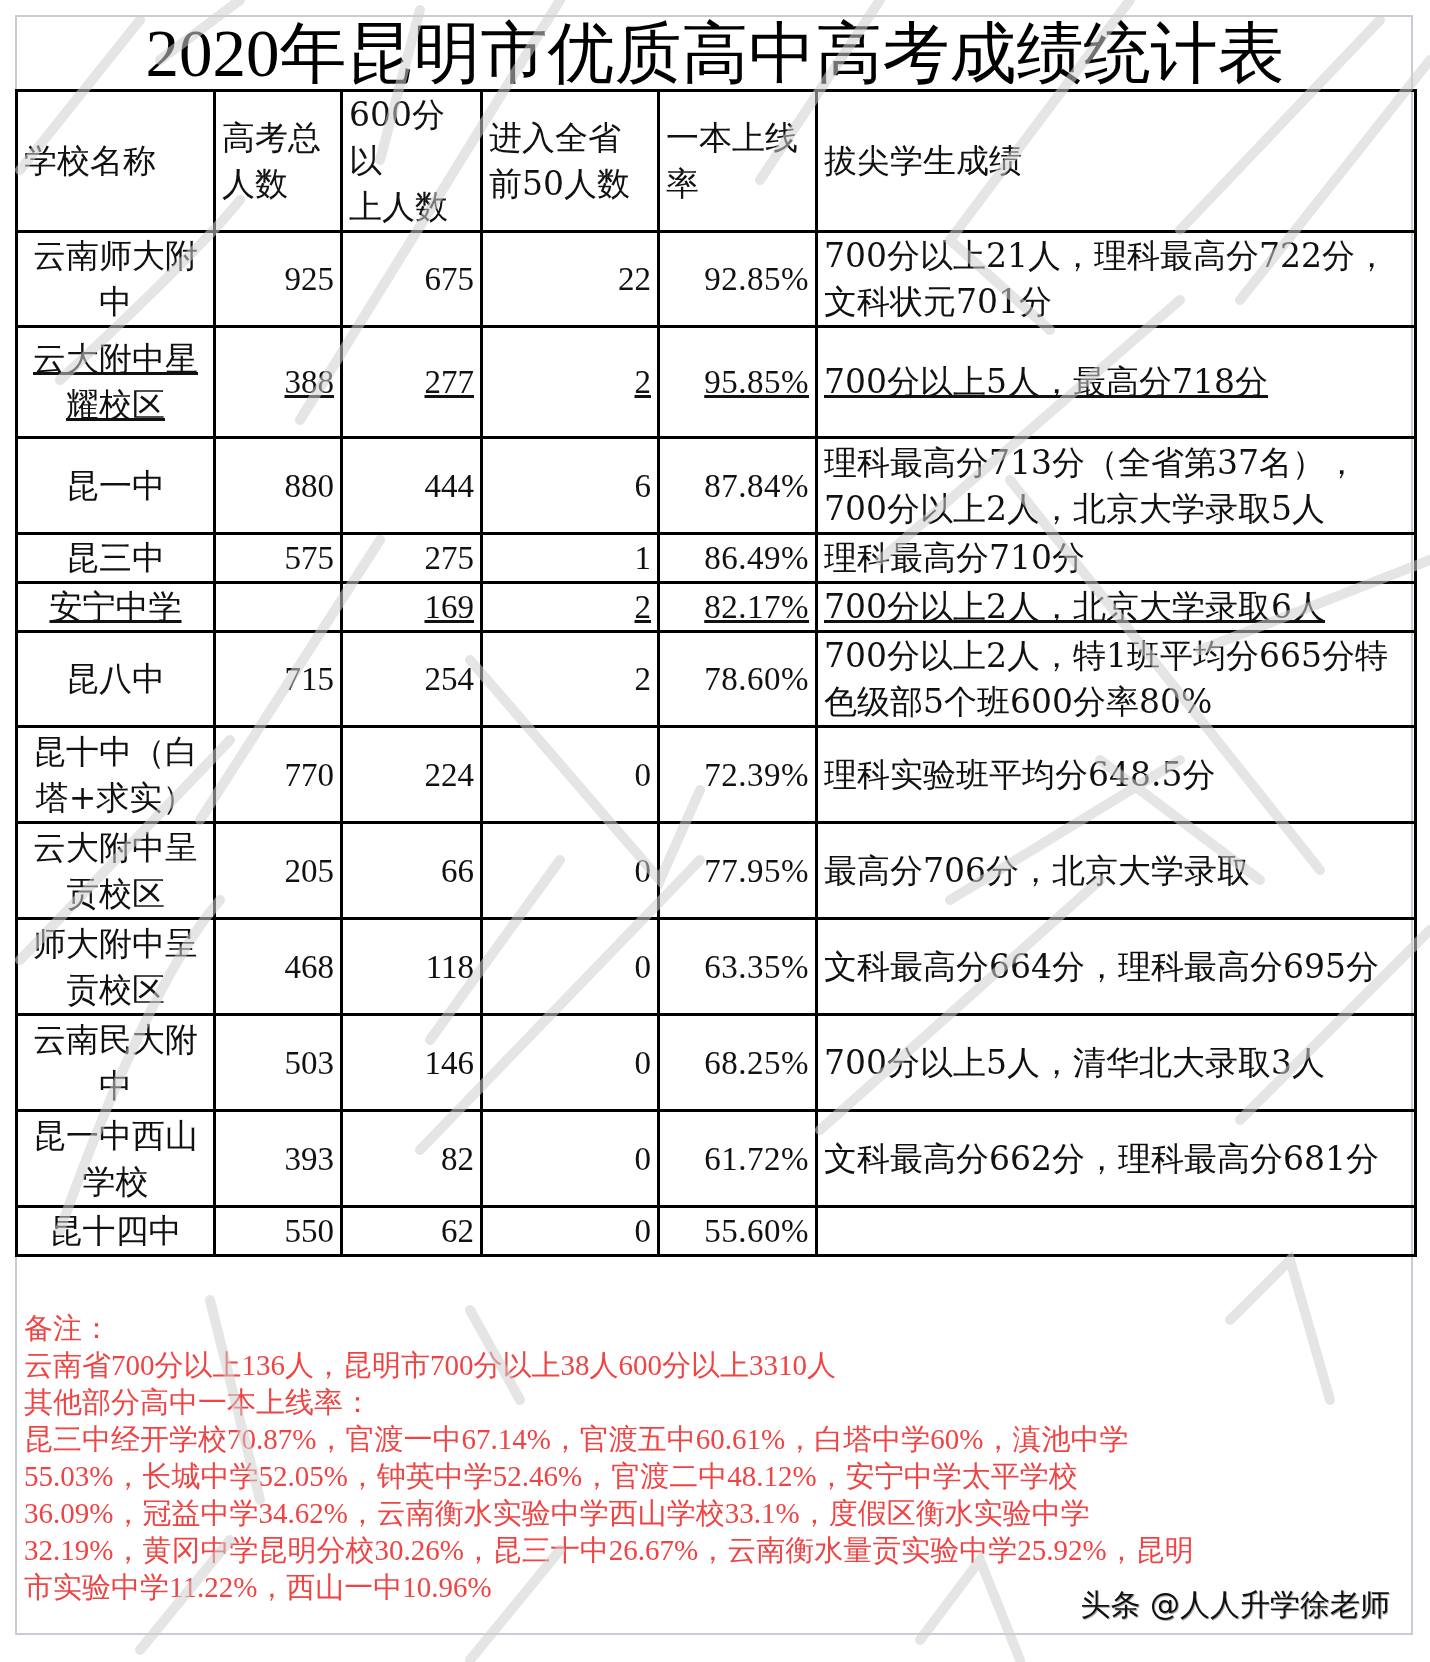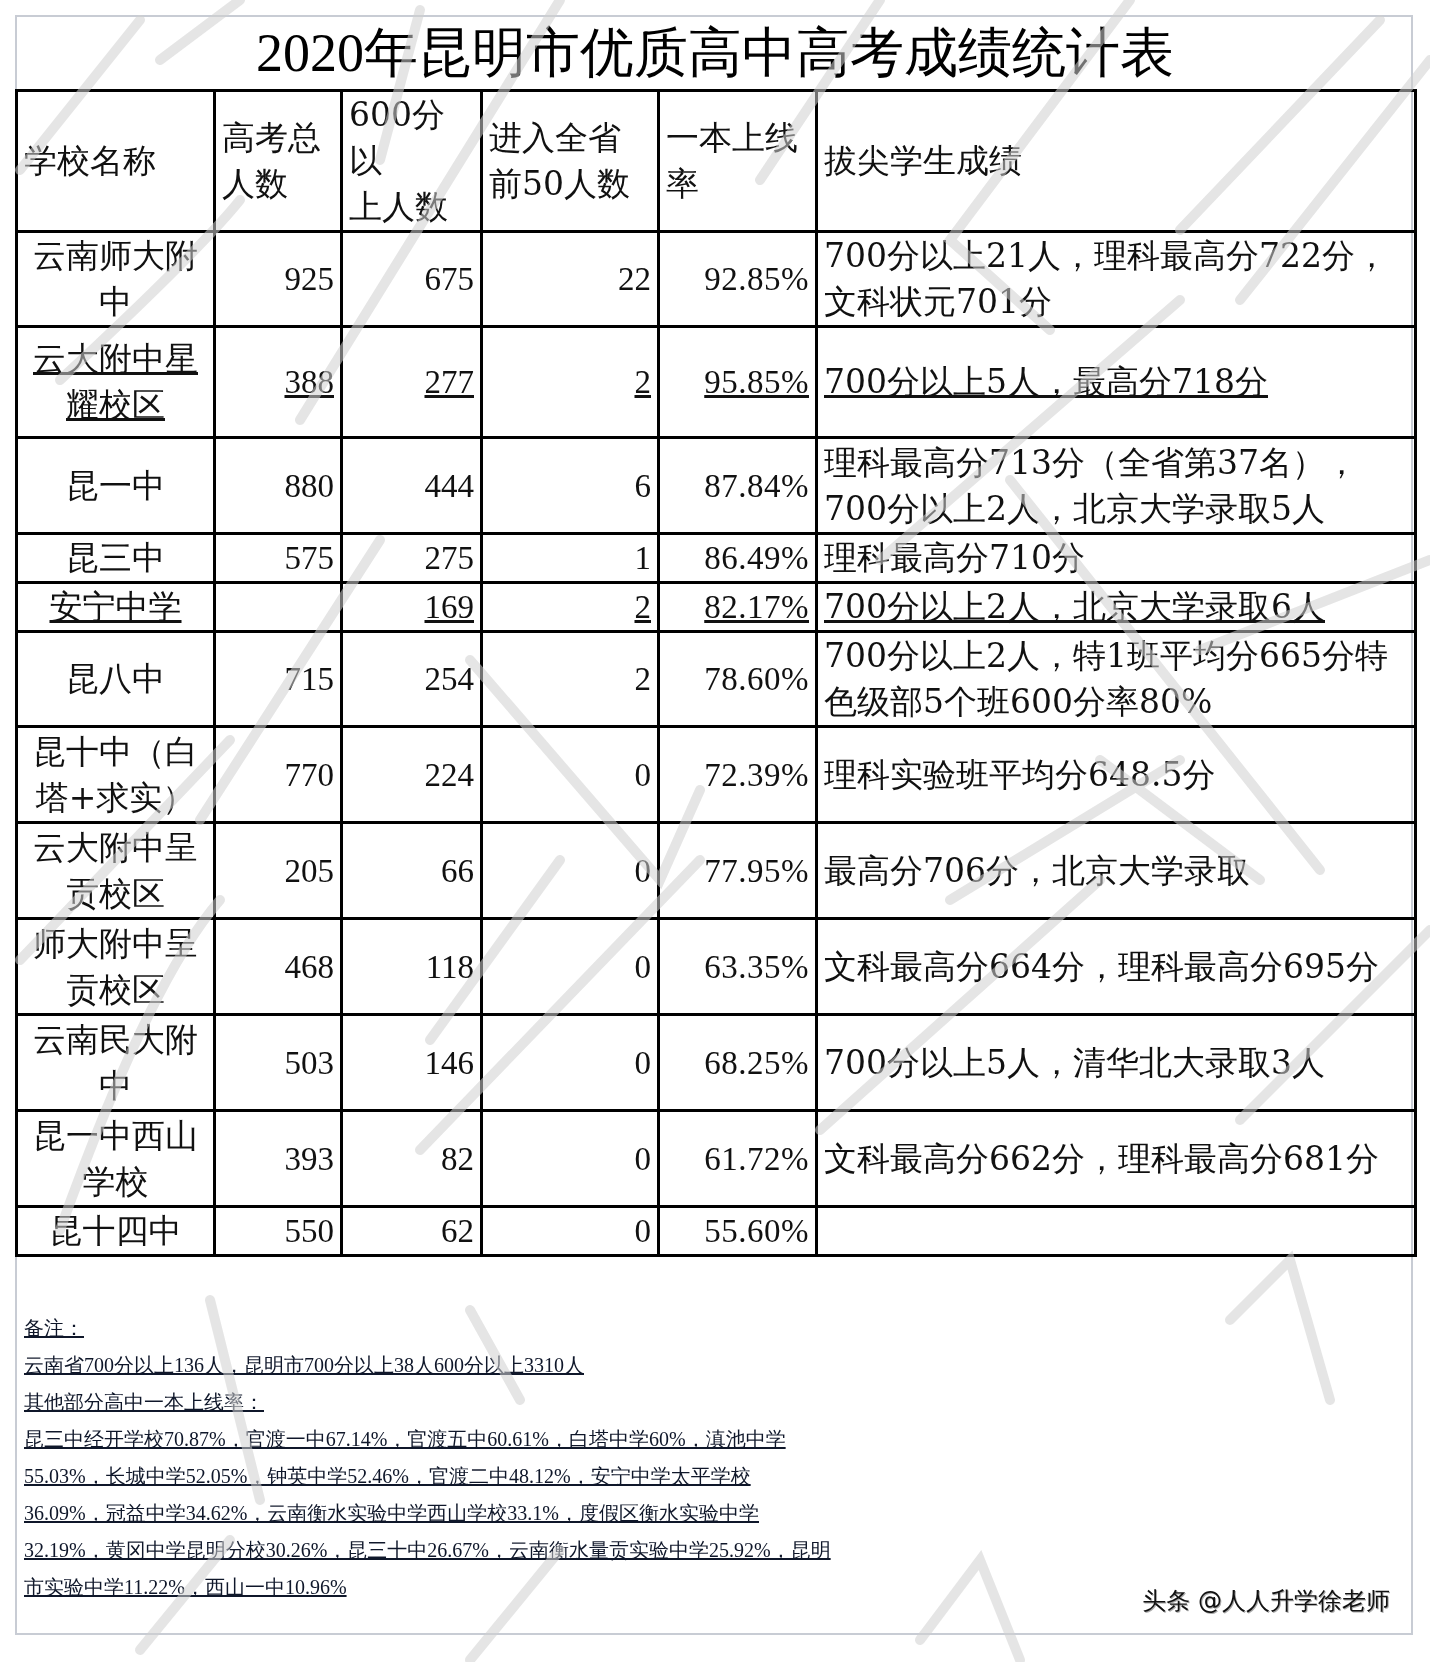--- a/index.html
+++ b/index.html
@@ -3,34 +3,34 @@
 <meta charset="utf-8">
 <style>
   html, body { margin: 0; padding: 0; background: #ffffff; }
   body { width: 1430px; height: 1662px; position: relative; overflow: hidden;
          font-family: "DejaVu Serif", "Liberation Serif", serif; color: #111; }
   .watermark { position: absolute; left: 0; top: 0; width: 1430px; height: 1662px; pointer-events: none; z-index: 5; }
   .frame { position: absolute; left: 15px; top: 15px; width: 1398px; height: 1620px;
            border: 2px solid #c8ccd4; box-sizing: border-box; background: #fff; }
   .title { position: absolute; left: 17px; top: 17px; width: 1396px; height: 72px;
            display: flex; align-items: center; justify-content: center;
-           font-family: "Liberation Serif", "DejaVu Serif", serif; font-size: 54px; letter-spacing: 0px; color: #000; }
+           font-family: "Liberation Serif", "DejaVu Serif", serif; font-size: 67px; letter-spacing: 0px; color: #000; }
   table.grid { position: absolute; left: 15px; top: 89px; border-collapse: collapse; table-layout: fixed; width: 1399px; }
   table.grid td, table.grid th { border: 3px solid #000; padding: 0 6px; font-weight: normal; vertical-align: middle; overflow: hidden; }
   table.grid th { text-align: left; font-size: 33px; line-height: 46px; height: 92px; }
   table.grid td { font-size: 33px; line-height: 46px; }
   td.name { text-align: center; }
   td.num { text-align: right; padding-right: 6px; font-family: "Liberation Serif", serif; font-size: 35px; }
   td.rate { text-align: right; padding-right: 4px; font-family: "Liberation Serif", serif; font-size: 35px; letter-spacing: 0.5px; }
   td.note { text-align: left; font-size: 32px; line-height: 46px; padding-left: 8px; }
-  .notes { position: absolute; left: 24px; top: 1310px; width: 1390px; font-size: 20px; line-height: 37px;
-           font-family: "Liberation Serif", "DejaVu Serif", serif; color: #0f172a; text-decoration: underline; }
+  .notes { position: absolute; left: 24px; top: 1310px; width: 1390px; font-size: 29px; line-height: 37px;
+           font-family: "Liberation Serif", "DejaVu Serif", serif; color: #ef4444; }
   .notes p { margin: 0; }
   .credit { position: absolute; right: 40px; top: 1585px; font-family: "DejaVu Sans", "Liberation Sans", sans-serif;
-            font-size: 24px; color: #111; text-shadow: 1px 1px 0 #aaa; z-index: 6; margin-left: 15px; }
+            font-size: 30px; color: #111; text-shadow: 1px 1px 0 #aaa; z-index: 6; margin-left: 15px; }
 </style>
 </head>
 <body>
 
 <div class="frame"></div>
 
 <div class="title">2020年昆明市优质高中高考成绩统计表</div>
 
 <table class="grid">
   <colgroup>

